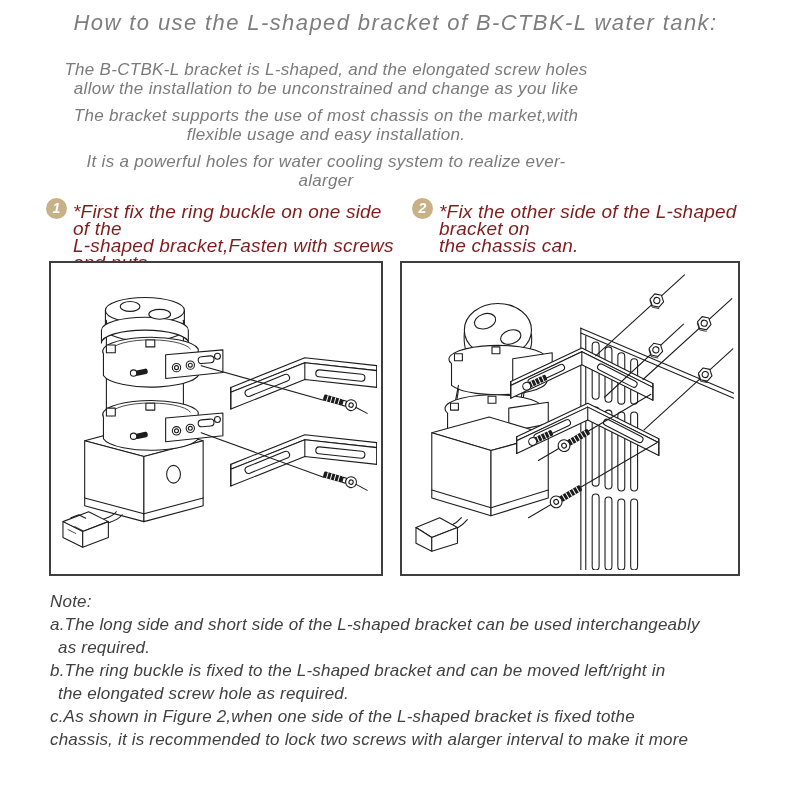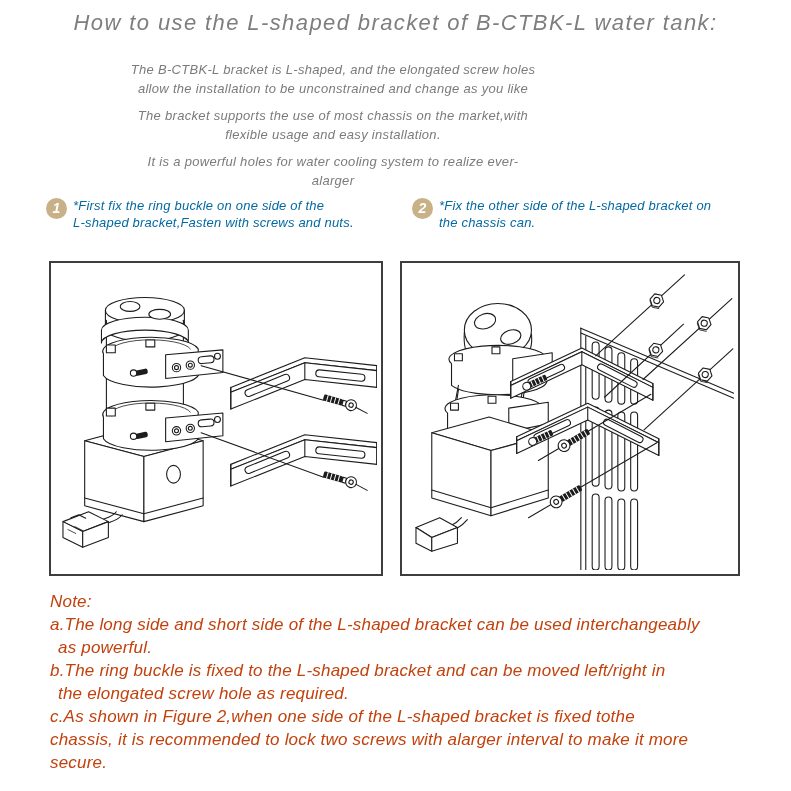--- a/index.html
+++ b/index.html
@@ -1,37 +1,37 @@
 <!DOCTYPE html>
 <html><head>
 <meta charset="utf-8">
 <style>
   html,body{margin:0;padding:0;background:#ffffff;}
   .page{position:relative;width:791px;height:791px;background:#fff;overflow:hidden;
         font-family:"Liberation Sans", sans-serif;color:#7b7b7b;font-style:italic;}
   .title{position:absolute;left:0;top:10px;width:791px;text-align:center;
          font-size:22px;letter-spacing:1.4px;color:#7e7e7e;white-space:nowrap;}
-  .intro{position:absolute;left:7px;top:60px;width:652px;text-align:center;
-         font-size:13px;line-height:19px;letter-spacing:.3px;}
+  .intro{position:absolute;left:0;top:60px;width:652px;text-align:center;
+         font-size:17px;line-height:19px;letter-spacing:.3px;}
   .intro p{margin:0 0 8px 0;}
   .intro span{display:block;}
   .step{position:absolute;top:197px;}
   .step1{left:46px;width:352px;}
   .step2{left:412px;width:352px;}
   .badge{position:absolute;left:0;top:1px;width:21px;height:21px;border-radius:50%;
          background:#c8b186;color:#fff;font-size:14px;font-weight:bold;
          text-align:center;line-height:21px;}
-  .step-text{display:block;margin-left:27px;font-size:13px;line-height:17px;
-             letter-spacing:.2px;color:#0369a1;}
+  .step-text{display:block;margin-left:27px;font-size:19px;line-height:17px;
+             letter-spacing:.2px;color:#7f1d1d;margin-top:6px;}
   .step-text span{display:block;}
   .figbox{position:absolute;top:261px;border:2px solid #3e3e3e;background:#fff;}
   .figbox1{left:49px;width:330px;height:311px;}
   .figbox2{left:400px;width:336px;height:311px;}
   .note{position:absolute;left:50px;top:590px;width:706px;font-size:17px;
-        line-height:23px;letter-spacing:.2px;color:#c2410c;}
+        line-height:23px;letter-spacing:.2px;color:#404040;}
   .note .nline{display:block;}
   .note .cont{padding-left:8px;}
   
   .fig path,.fig ellipse,.fig circle,.fig rect,.fig polygon,.fig polyline,.fig line{
       stroke:#1c1c1c;stroke-width:1.1;fill:none;stroke-linejoin:round;stroke-linecap:round;}
   .fig .wf{fill:#ffffff;}
   .fig .df{fill:#1c1c1c;stroke:none;}
   .fig .tw{stroke:#ffffff;stroke-width:1;}
   .fig .nl{stroke-width:.8;}
 </style>
@@ -249,21 +249,20 @@
       <path d="M138,200 L252,133"></path>
       <use href="#scr2" transform="translate(164,185) rotate(-30)"></use>
       <path d="M128,258 L258,182"></path>
       <use href="#scr2" transform="translate(156,242) rotate(-30)"></use>
     </svg>
   </div>
 
   <div class="note">
     <span class="nline">Note:</span>
     <span class="nline">a.The long side and short side of the L-shaped bracket can be used interchangeably</span>
-    <span class="nline cont">as powerful.</span>
+    <span class="nline cont">as required.</span>
     <span class="nline">b.The ring buckle is fixed to the L-shaped bracket and can be moved left/right in</span>
     <span class="nline cont">the elongated screw hole as required.</span>
     <span class="nline">c.As shown in Figure 2,when one side of the L-shaped bracket is fixed tothe</span>
     <span class="nline">chassis, it is recommended to lock two screws with alarger interval to make it more</span>
-    <span class="nline">secure.</span>
   </div>
 
 </div>
 
 </body></html>

